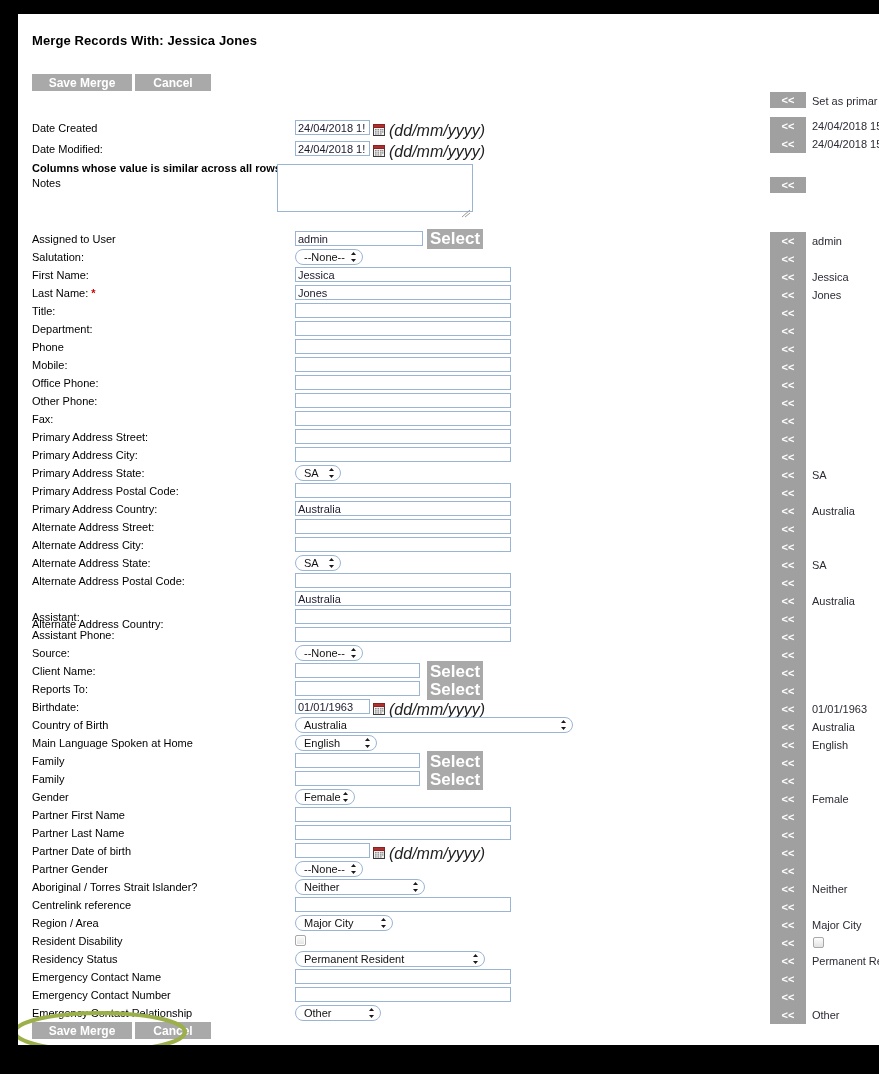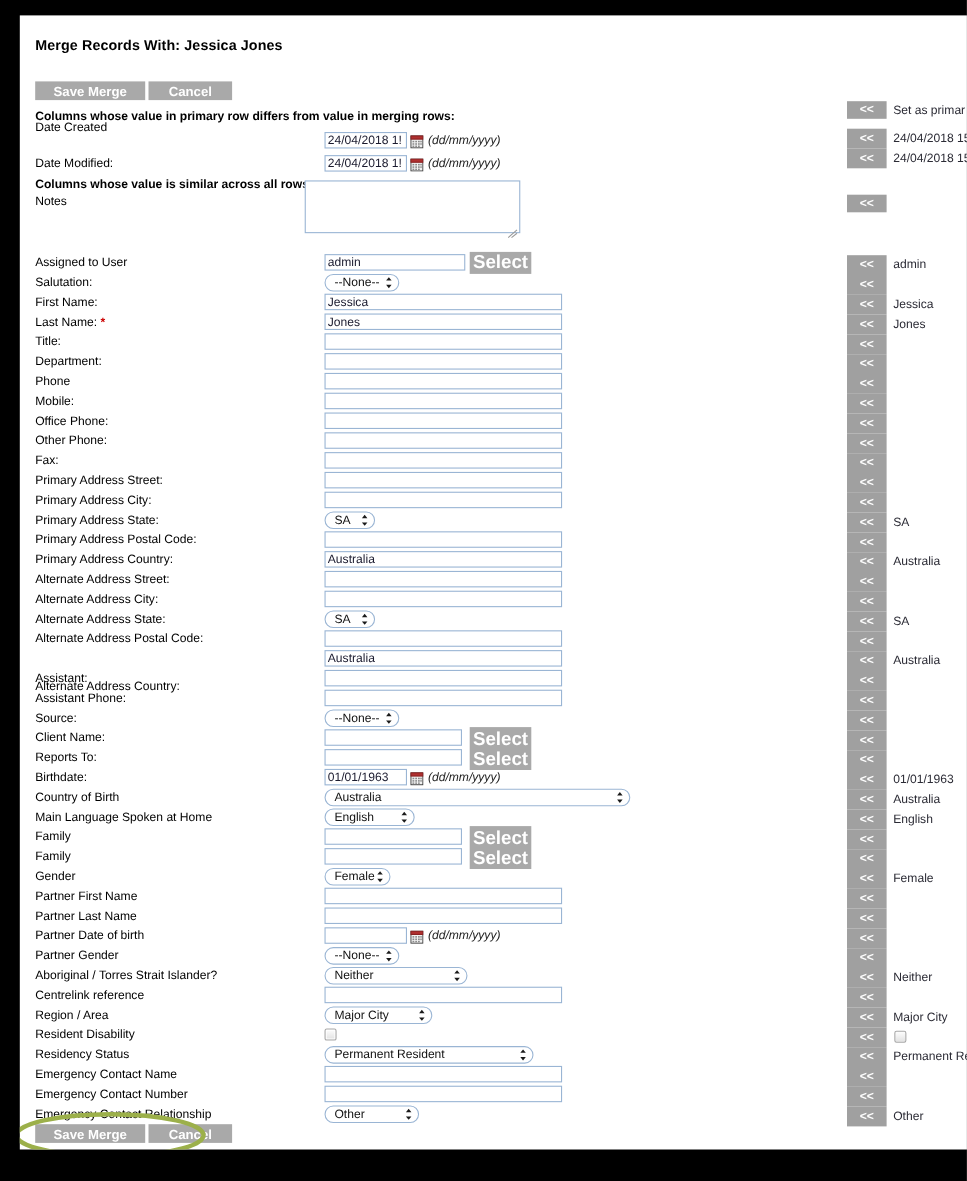--- a/index.html
+++ b/index.html
@@ -88,21 +88,21 @@
     color:#111; padding:0 16px 0 8px; line-height:14px;
     white-space:nowrap; overflow:hidden; cursor:pointer;
     display:flex; align-items:center;
   }
   .sel .arrows {
     position:absolute; right:5px; top:50%; transform:translateY(-50%);
     width:7px; height:11px;
   }
 
   .datehint {
-    position:absolute; font-size:11px; font-style:italic; color:#222;
+    position:absolute; font-size:16px; font-style:italic; color:#222;
     white-space:nowrap;
   }
   .calicon { position:absolute; width:12px; height:12px; }
 
   .chk {
     position:absolute; width:11px; height:11px;
     border:1px solid #a8a8a8; border-radius:2px;
     background: linear-gradient(#fdfdfd,#e2e2e2);
     box-shadow: inset 0 0 0 1px #fff;
   }
@@ -152,25 +152,24 @@
 <body>
 
 <div id="page">
 <div id="inner">
 
   <div class="page-title">Merge Records With: Jessica Jones</div>
 
   <button class="btn" id="btn-save-top">Save Merge</button>
   <button class="btn" id="btn-cancel-top">Cancel</button>
 
-  <div class="section-caption" id="cap-differs">Columns whose value in primary row differs from value in merging rows:</div>
   <div class="section-caption" id="cap-similar">Columns whose value is similar across all rows:</div>
 
   <div id="form-body">
-        <div class="flabel" style="top: 96px;">Date Created</div>
+        <div class="flabel" style="top: 108px;">Date Created</div>
         <input class="txt w75 fld" value="24/04/2018 1!" style="position: absolute; left: 277px; top: 106px;">
         <span class="calicon" style="left: 355px; top: 108px;"><svg viewBox="0 0 12 12">
             <rect x="0.5" y="0.5" width="11" height="11" fill="#f2f2f2" stroke="#3a3a3a"></rect>
             <rect x="0.5" y="0.5" width="11" height="3" fill="#b03030" stroke="#8a2222"></rect>
             <g fill="#8a8a8a">
               <rect x="2" y="5" width="1.6" height="1.4"></rect>
               <rect x="4.5" y="5" width="1.6" height="1.4"></rect>
               <rect x="7" y="5" width="1.6" height="1.4"></rect>
               <rect x="9.1" y="5" width="1.3" height="1.4"></rect>
               <rect x="2" y="7.2" width="1.6" height="1.4"></rect>

